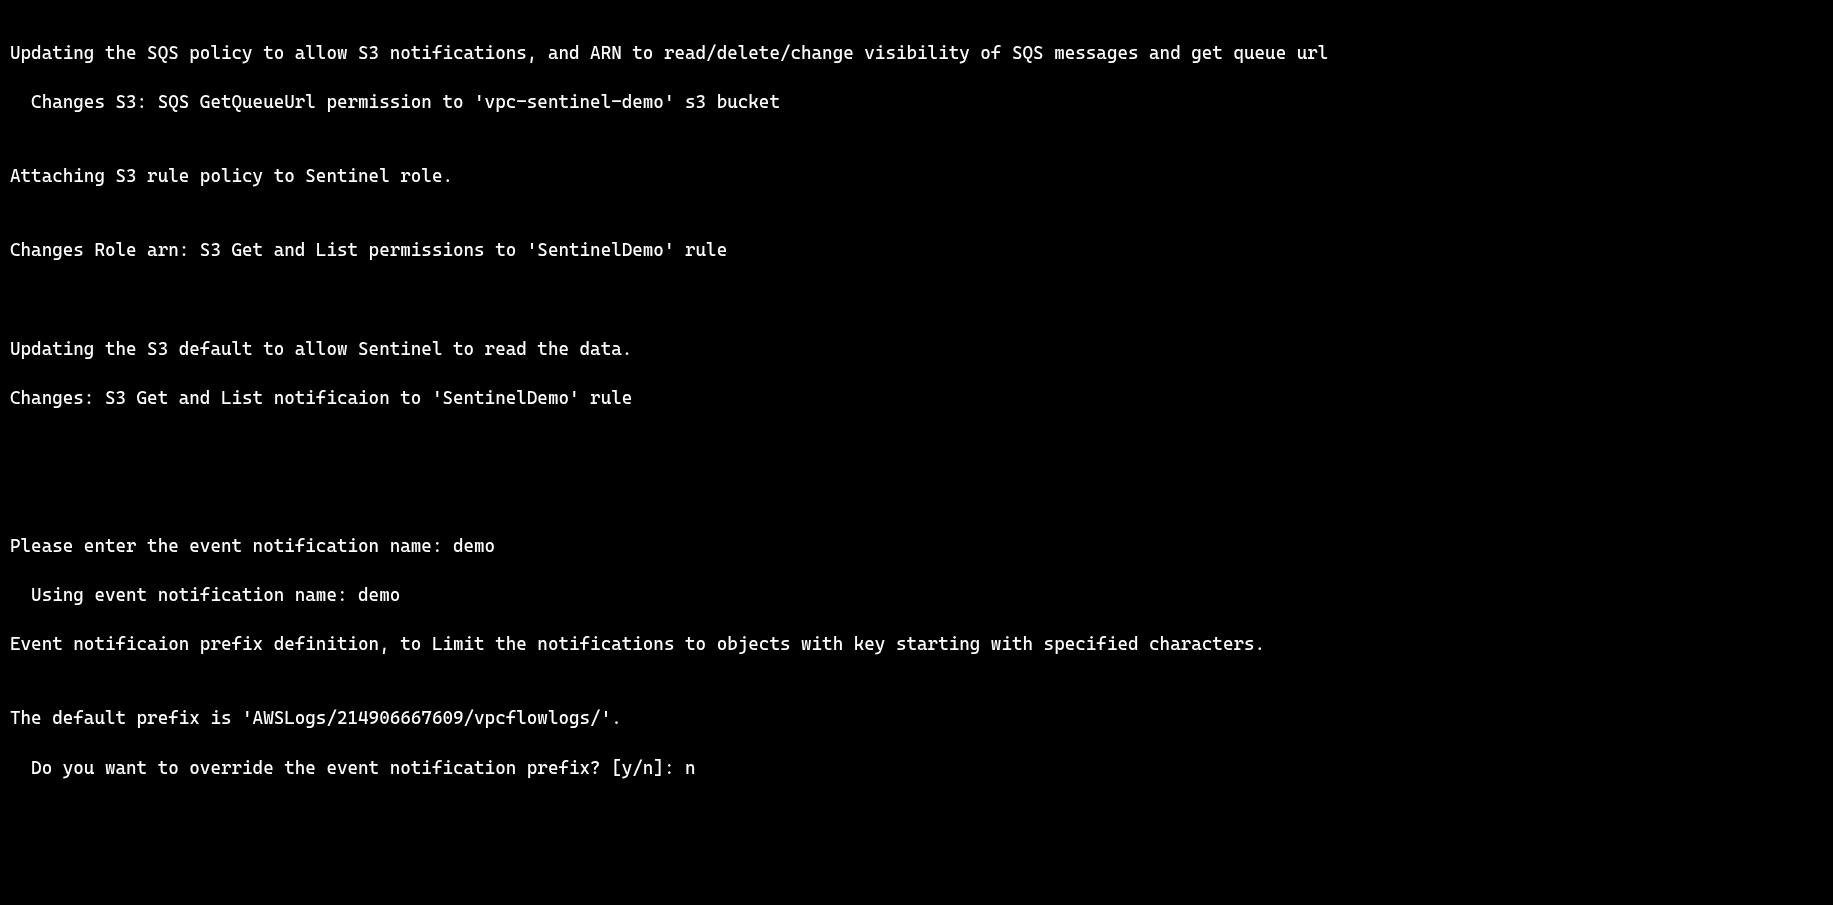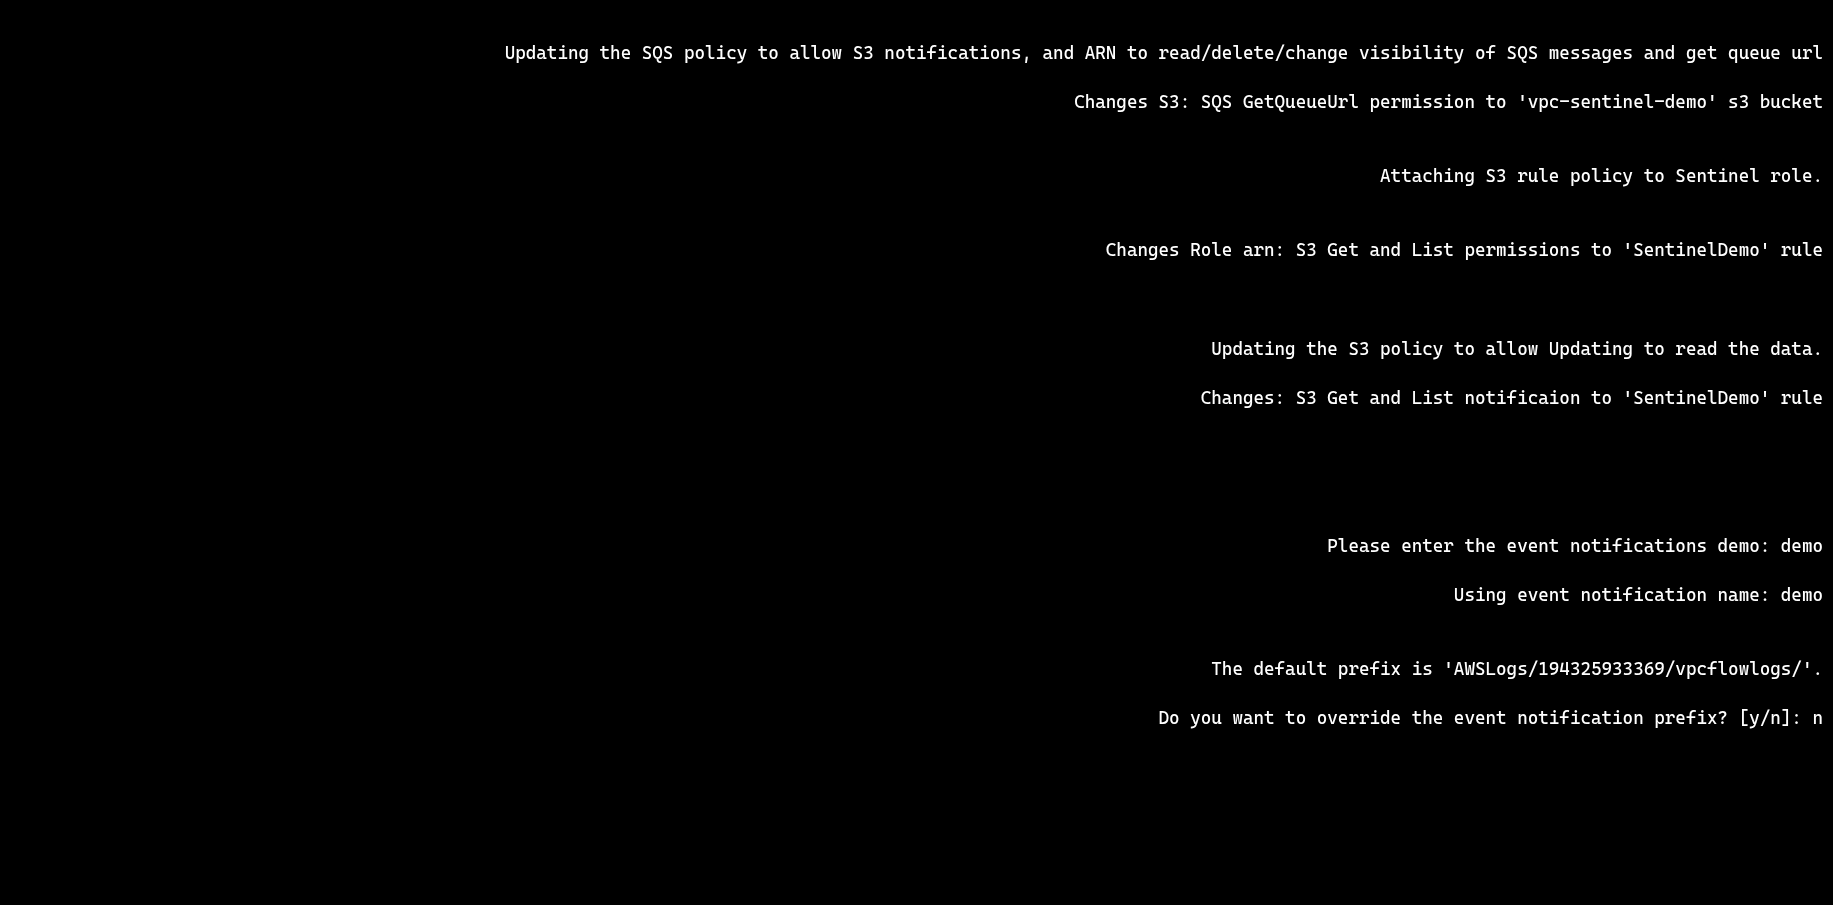--- a/index.html
+++ b/index.html
@@ -11,41 +11,42 @@
     font-size: 18px;
     line-height: 1.37;
     width: 1833px;
     height: 905px;
     overflow: hidden;
   }
   .terminal {
     padding: 16px 10px 10px 10px;
     white-space: pre;
   }
-  .line { display: block; text-align: right; }
+  .line { display: block; }
 </style>
 </head>
 <body>
 
 <div class="terminal">
 <span class="line">Updating the SQS policy to allow S3 notifications, and ARN to read/delete/change visibility of SQS messages and get queue url</span>
 <span class="line">  Changes S3: SQS GetQueueUrl permission to 'vpc-sentinel-demo' s3 bucket</span>
 <span class="line"></span>
 <span class="line">Attaching S3 rule policy to Sentinel role.</span>
 <span class="line"></span>
 <span class="line">Changes Role arn: S3 Get and List permissions to 'SentinelDemo' rule</span>
 <span class="line"></span>
 <span class="line"></span>
-<span class="line">Updating the S3 policy to allow Updating to read the data.</span>
+<span class="line">Updating the S3 default to allow Sentinel to read the data.</span>
 <span class="line">Changes: S3 Get and List notificaion to 'SentinelDemo' rule</span>
 <span class="line"></span>
 <span class="line"></span>
 <span class="line"></span>
 <span class="line"></span>
-<span class="line">Please enter the event notifications demo: demo</span>
+<span class="line">Please enter the event notification name: demo</span>
 <span class="line">  Using event notification name: demo</span>
+<span class="line">Event notificaion prefix definition, to Limit the notifications to objects with key starting with specified characters.</span>
 <span class="line"></span>
-<span class="line">The default prefix is 'AWSLogs/194325933369/vpcflowlogs/'.</span>
+<span class="line">The default prefix is 'AWSLogs/214906667609/vpcflowlogs/'.</span>
 <span class="line">  Do you want to override the event notification prefix? [y/n]: n</span>
 <span class="line"></span>
 <span class="line"></span>
 
 </div>
 
 </body></html>

